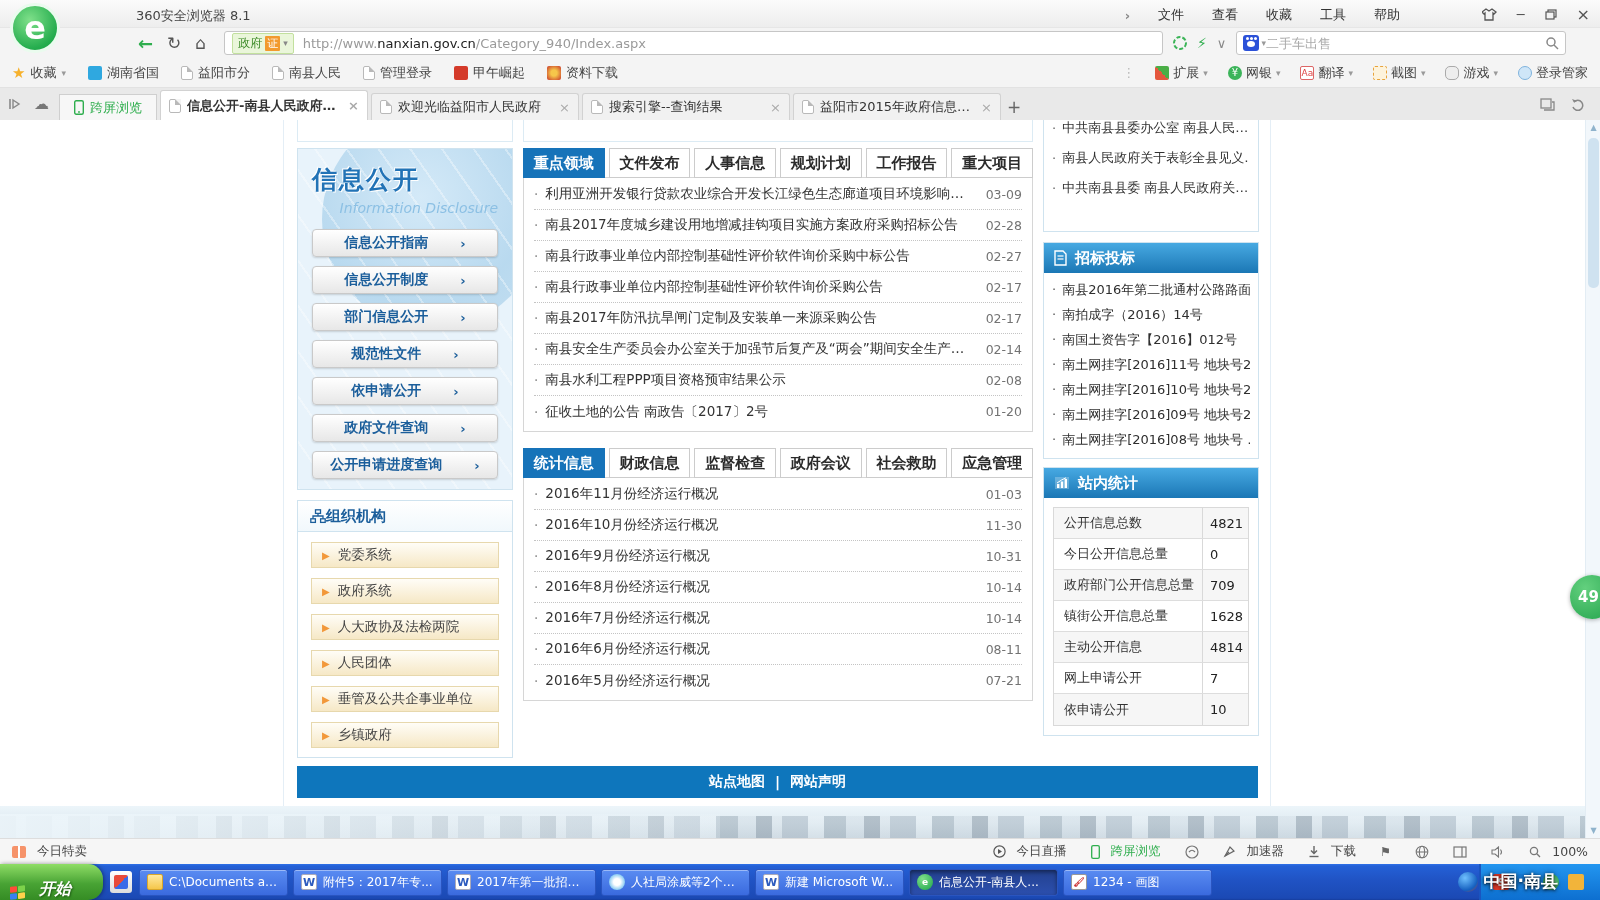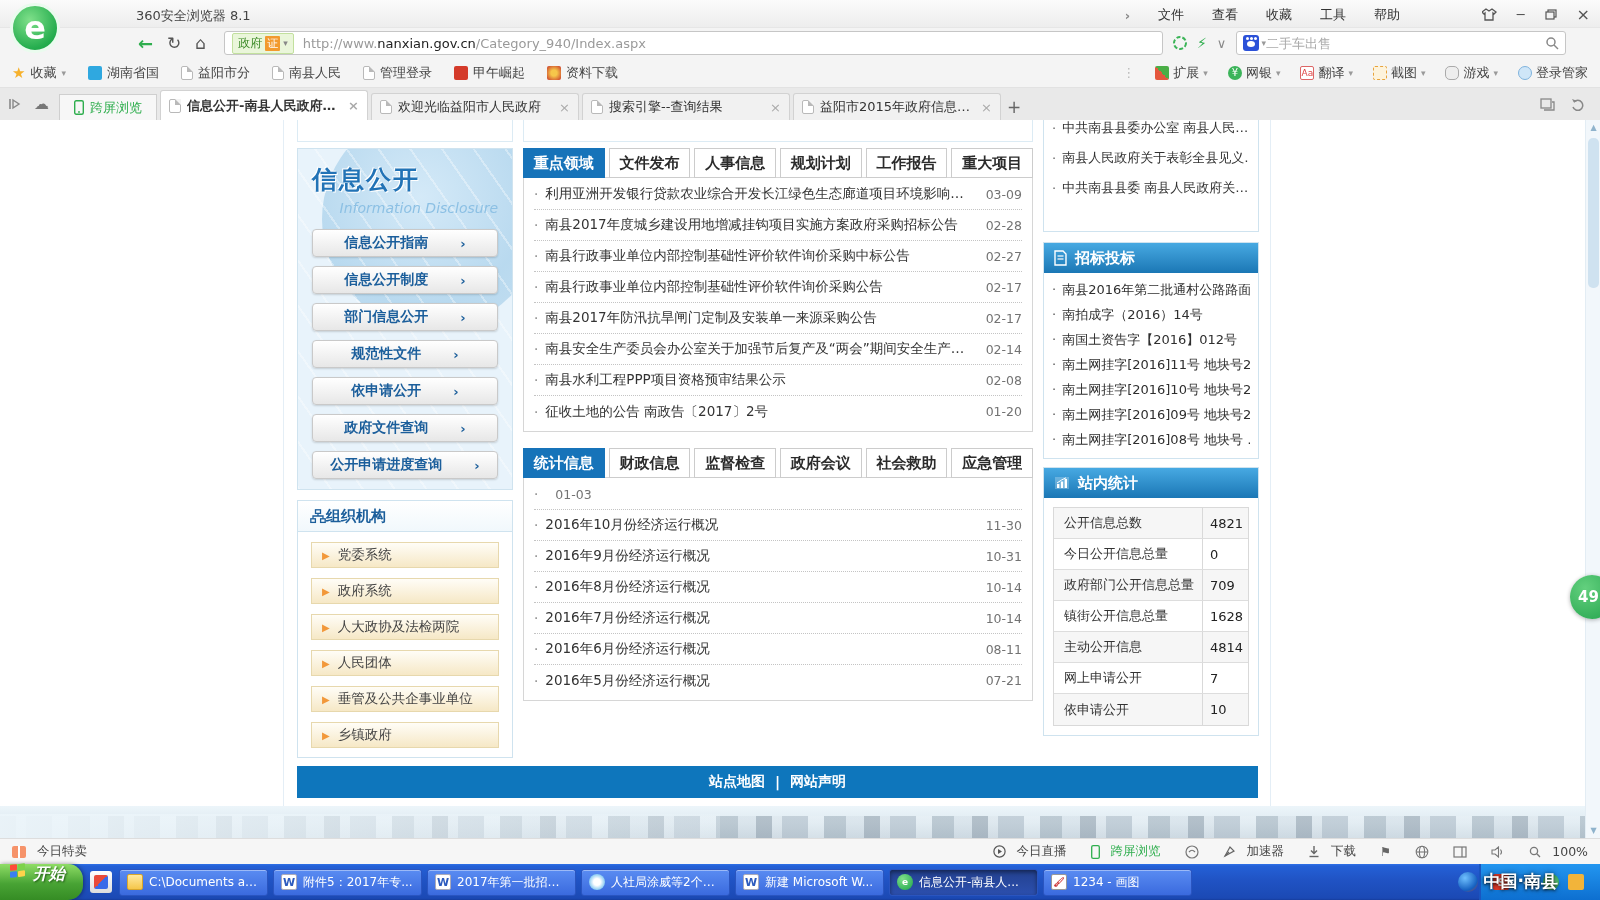--- a/index.html
+++ b/index.html
@@ -146,21 +146,21 @@
     display:flex;align-items:center;padding:0 12px;font-size:12.5px;color:#444}
   .st-item{display:flex;align-items:center;gap:11px;white-space:nowrap;cursor:pointer}
   .st-right{margin-left:auto;display:flex;align-items:center;gap:24px}
   .green{color:#2fae4e}
   .gift{width:14px;height:12px;background:#f6936a;border-radius:2px;position:relative}
   .gift::after{content:"";position:absolute;left:6px;top:0;width:2px;height:12px;background:#fff}
 
   
   .taskbar{position:absolute;left:0;right:0;bottom:0;height:36px;display:flex;align-items:center;gap:5px;
     background:linear-gradient(#2f71e8 0%,#2460d6 6%,#2053c4 45%,#1b49b4 95%,#163d9e)}
-  .start{height:36px;display:flex;align-items:flex-start;gap:7px;padding:0 18px 0 10px;color:#fff;font-weight:bold;
+  .start{height:36px;display:flex;align-items:flex-end;gap:13px;padding:0 32px 0 10px;color:#fff;font-weight:bold;
     font-style:italic;font-size:16px;text-shadow:1px 1px 2px #1d5a12;border-radius:0 15px 15px 0;cursor:pointer;
     background:linear-gradient(#8fdd66,#48a334 55%,#358c24);box-shadow:1px 0 4px rgba(0,0,0,.4)}
   .winflag{width:16px;height:14px;display:grid;grid-template-columns:7px 7px;grid-template-rows:6px 6px;gap:1px;transform:skewY(-6deg)}
   .winflag i{border-radius:1px}
   .winflag i:nth-child(1){background:#ff4b39}.winflag i:nth-child(2){background:#7dd24b}
   .winflag i:nth-child(3){background:#3a7ff2}.winflag i:nth-child(4){background:#ffd24b}
   .ql{width:22px;height:22px;border-radius:3px;background:linear-gradient(#fff,#ddd);display:flex;align-items:center;justify-content:center;margin:0 2px;cursor:pointer}
   .task{height:27px;flex:0 0 149px;background:linear-gradient(#5a8cf2,#3a6ade);border:1px solid #2a55c0;border-radius:3px;
     display:flex;align-items:center;gap:6px;padding:0 7px;color:#fff;font-size:12px;cursor:pointer;
     box-shadow:inset 0 1px 0 rgba(255,255,255,.4);overflow:hidden;white-space:nowrap}
@@ -511,20 +511,21 @@
               <div class="ntab">财政信息</div>
               <div class="ntab">监督检查</div>
               <div class="ntab">政府会议</div>
               <div class="ntab">社会救助</div>
               <div class="ntab">应急管理</div>
             </div>
           <div class="list-box">
 
           <div class="news-row">
                 <span class="bl">·</span>
+                <span class="tt">2016年11月份经济运行概况</span>
                 <span class="dt">01-03</span>
               </div>
               <div class="news-row">
                 <span class="bl">·</span>
                 <span class="tt">2016年10月份经济运行概况</span>
                 <span class="dt">11-30</span>
               </div>
               <div class="news-row">
                 <span class="bl">·</span>
                 <span class="tt">2016年9月份经济运行概况</span>

